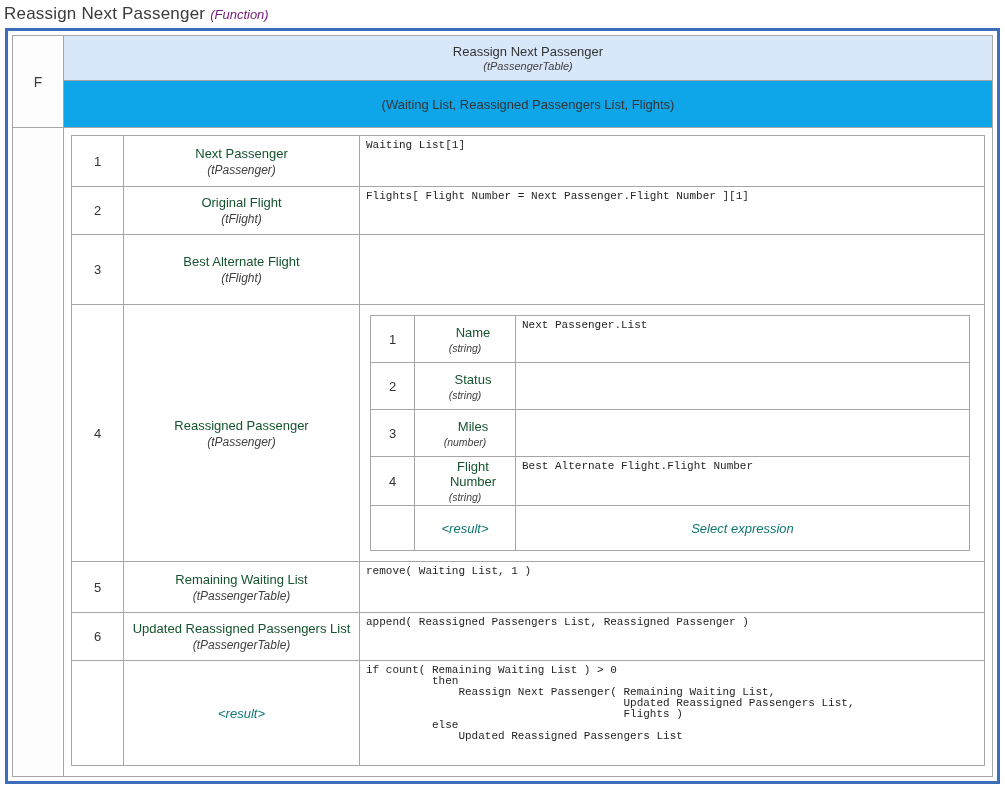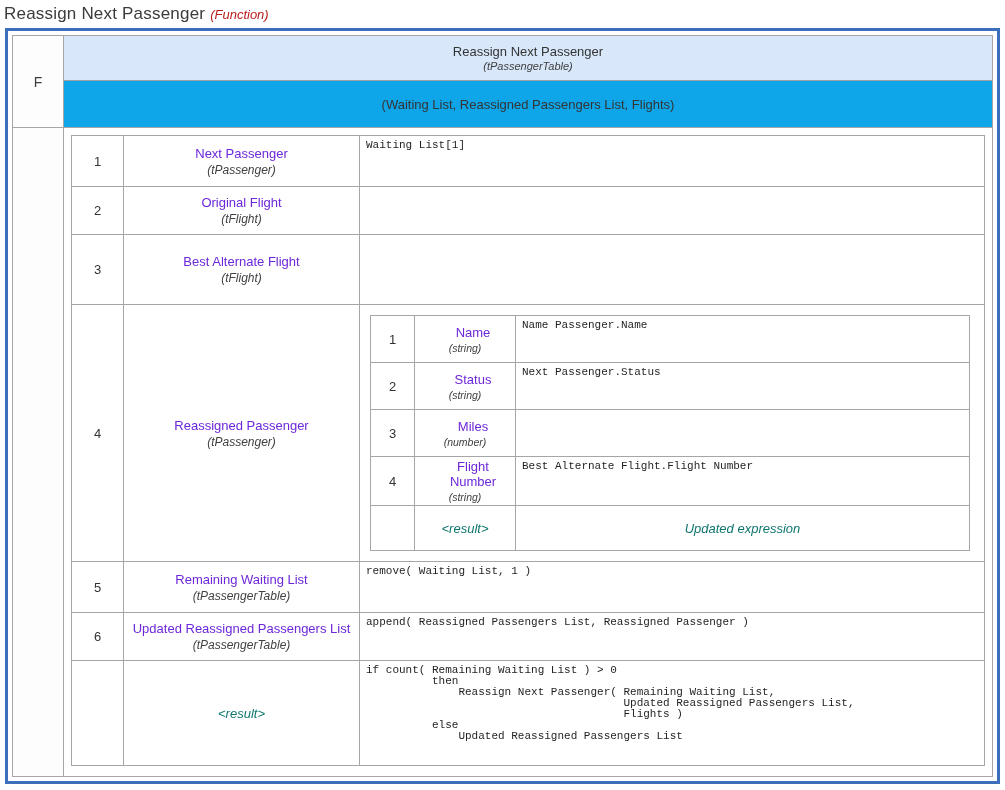--- a/index.html
+++ b/index.html
@@ -11,21 +11,21 @@
     overflow: hidden;
   }
 
   
   .page-title {
     padding: 4px 0 0 4px;
     height: 26px;
     white-space: nowrap;
   }
   .page-title .main { font-size: 17px; font-weight: 500; color: #3b3b3b; letter-spacing: .2px; }
-  .page-title .suffix { font-size: 13px; font-style: italic; color: #b91c1c; margin-left: 5px; }
+  .page-title .suffix { font-size: 13px; font-style: italic; color: #701a75; margin-left: 5px; }
 
   
   .frame {
     margin: 2px 5px 0 5px;
     border: 3px solid #3d6ebc;
     height: 756px;
     padding: 4px;
     background: #ffffff;
   }
 
@@ -76,21 +76,21 @@
     border-right: 1px solid #a6a6a6;
     display: flex; align-items: center; justify-content: center;
     font-size: 13px; color: #333333;
   }
   .name-cell {
     width: 236px; flex: 0 0 236px;
     border-right: 1px solid #a6a6a6;
     display: flex; flex-direction: column; align-items: center; justify-content: center;
     text-align: center; padding: 2px 4px;
   }
-  .name-cell .nm { font-size: 13px; color: #6d28d9; }
+  .name-cell .nm { font-size: 13px; color: #14532d; }
   .name-cell .tp { font-size: 12px; font-style: italic; color: #414141; margin-top: 2px; }
   .expr-cell { flex: 1; padding: 4px 6px; overflow: hidden; }
   .code {
     font-family: Liberation Mono, monospace;
     font-size: 11px; line-height: 11px;
     color: #1f1f1f;
     white-space: pre;
   }
   .muted { color: #0f766e; font-style: italic; font-size: 13px; }
 
@@ -149,20 +149,23 @@
               <div class="code">Waiting List[1]</div>
             </div>
           </div>
 
           <div class="ctx-row h-r2">
             <div class="num-cell">2</div>
             <div class="name-cell">
               <div class="nm">Original Flight</div>
               <div class="tp">(tFlight)</div>
             </div>
+            <div class="expr-cell">
+              <div class="code">Flights[ Flight Number = Next Passenger.Flight Number ][1]</div>
+            </div>
           </div>
 
           <div class="ctx-row h-r3">
             <div class="num-cell">3</div>
             <div class="name-cell">
               <div class="nm">Best Alternate Flight</div>
               <div class="tp">(tFlight)</div>
             </div>
           </div>
 
@@ -175,33 +178,30 @@
             <div class="expr-cell nested-wrap">
               <div class="nested-table">
 
                 <div class="ctx-row n-row">
                   <div class="num-cell">1</div>
                   <div class="name-cell">
                     <div class="nm">Name</div>
                     <div class="tp">(string)</div>
                   </div>
                   <div class="expr-cell">
-                    <div class="code">Name Passenger.Name</div>
+                    <div class="code">Next Passenger.List</div>
                   </div>
                 </div>
 
                 <div class="ctx-row n-row">
                   <div class="num-cell">2</div>
                   <div class="name-cell">
                     <div class="nm">Status</div>
                     <div class="tp">(string)</div>
                   </div>
-                  <div class="expr-cell">
-                    <div class="code">Next Passenger.Status</div>
-                  </div>
                 </div>
 
                 <div class="ctx-row n-row">
                   <div class="num-cell">3</div>
                   <div class="name-cell">
                     <div class="nm">Miles</div>
                     <div class="tp">(number)</div>
                   </div>
                 </div>
 
@@ -215,21 +215,21 @@
                     <div class="code">Best Alternate Flight.Flight Number</div>
                   </div>
                 </div>
 
                 <div class="ctx-row n-res">
                   <div class="num-cell"></div>
                   <div class="name-cell">
                     <div class="muted">&lt;result&gt;</div>
                   </div>
                   <div class="expr-cell center-cell">
-                    <div class="muted">Updated expression</div>
+                    <div class="muted">Select expression</div>
                   </div>
                 </div>
 
               </div>
             </div>
           </div>
 
           <div class="ctx-row h-r5">
             <div class="num-cell">5</div>
             <div class="name-cell">

